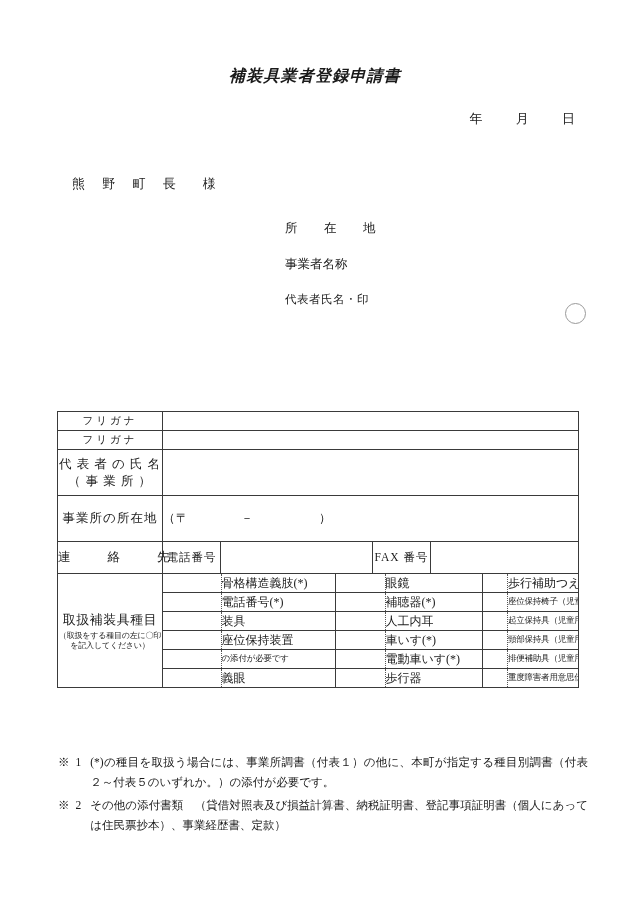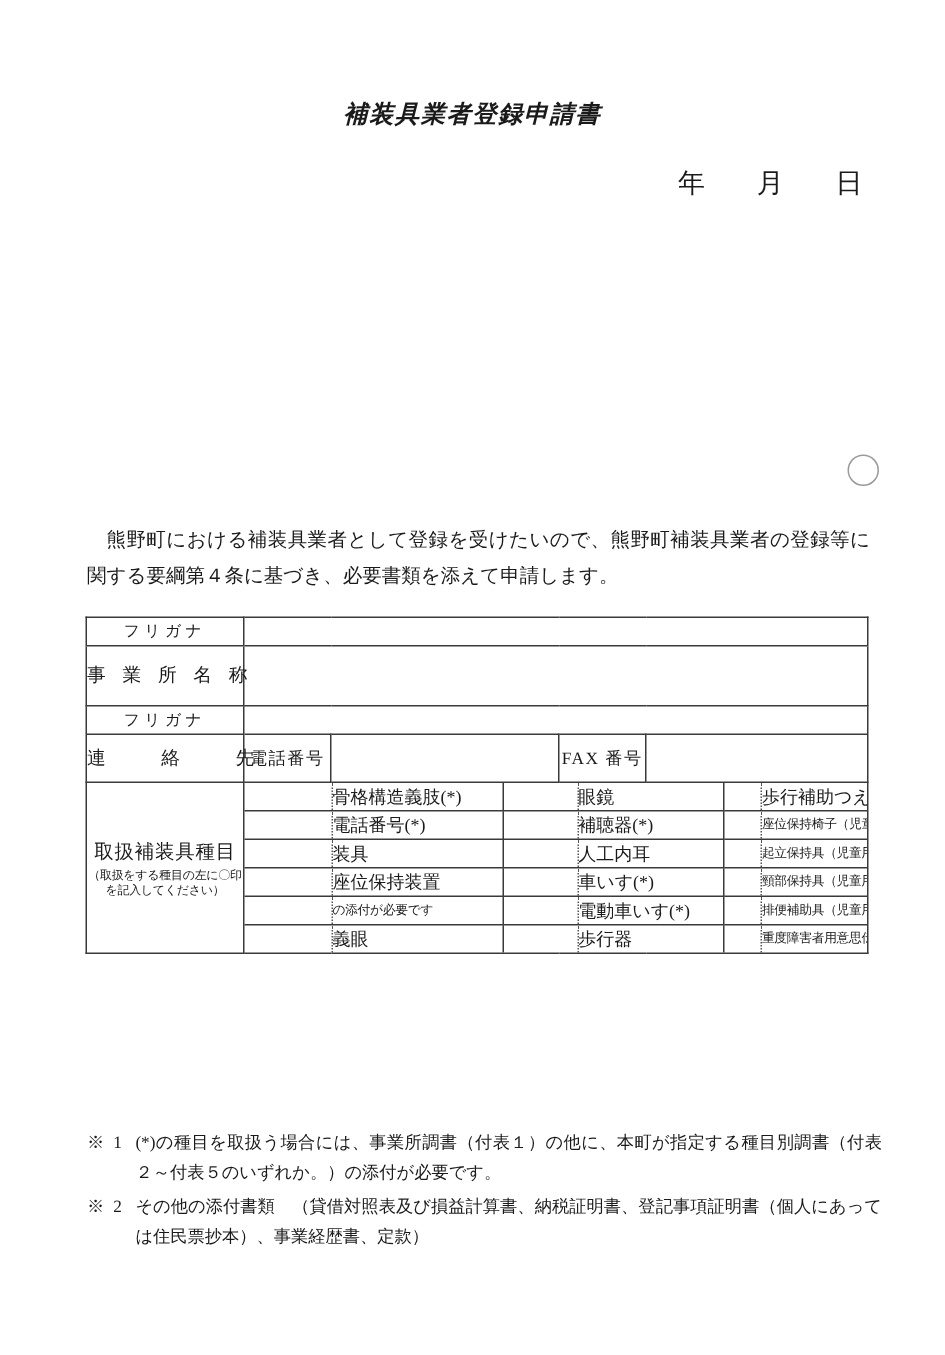--- a/index.html
+++ b/index.html
@@ -38,21 +38,21 @@
     text-align: center;
     font-size: 16px;
     font-weight: bold;
     letter-spacing: 1.2px;
     font-style: italic;
   }
   .date-line {
     position: absolute;
     right: 55px;
     top: 110px;
-    font-size: 18px;
+    font-size: 13px;
     white-space: nowrap;
   }
   .date-line span { margin-left: 30px; }
   .date-line span:first-child { margin-left: 0; }
 
   
   .addressee {
     position: absolute;
     left: 72px;
     top: 175px;
@@ -234,45 +234,57 @@
 
 
   <div class="doc-title">補装具業者登録申請書</div>
 
   <div class="date-line">
     <span>年</span>
     <span>月</span>
     <span>日</span>
   </div>
 
-
+  <div class="addressee">熊 野 町 長　様</div>
+
+  <div class="applicant-block">
+    <div class="applicant-row sp">所　在　地</div>
+    <div class="applicant-row">事業者名称</div>
+    <div class="applicant-row rep">代表者氏名・印</div>
+  </div>
   <div class="seal-circle"></div>
 
-  <div class="body-para">熊野町における補装具業者として登録を受けたいので、熊野町補装具業者の登録等に関する要綱第４条に基づき、必要書類を添えて申請します。</div>
 
   <table class="form-table">
     <colgroup>
       <col style="width:105px">
       <col style="width:58px">
       <col style="width:152px">
       <col style="width:58px">
       <col style="width:148px">
     </colgroup>
     <tbody>
       <tr>
         <td class="furigana-lbl">フリガナ</td>
         <td class="furigana-val" colspan="4"></td>
       </tr>
-      <tr class="row-h40">
-        <td class="lbl">事 業 所 名 称</td>
-        <td colspan="4"></td>
-      </tr>
       <tr>
         <td class="furigana-lbl">フリガナ</td>
         <td class="furigana-val" colspan="4"></td>
+      </tr>
+      <tr class="row-h46">
+        <td class="lbl lbl-narrow">
+          <div>代 表 者 の 氏 名</div>
+          <div>（ 事 業 所 ）</div>
+        </td>
+        <td colspan="4"></td>
+      </tr>
+      <tr class="row-h46">
+        <td class="lbl lbl-narrow">事業所の所在地</td>
+        <td class="zip" colspan="4">（〒　　　　－　　　　　）</td>
       </tr>
       <tr class="row-h32">
         <td class="lbl">連　　絡　　先</td>
         <td class="tel-lbl">電話番号</td>
         <td></td>
         <td class="fax-lbl">FAX 番号</td>
         <td></td>
       </tr>
       <tr>
         <td class="cat-cell">

